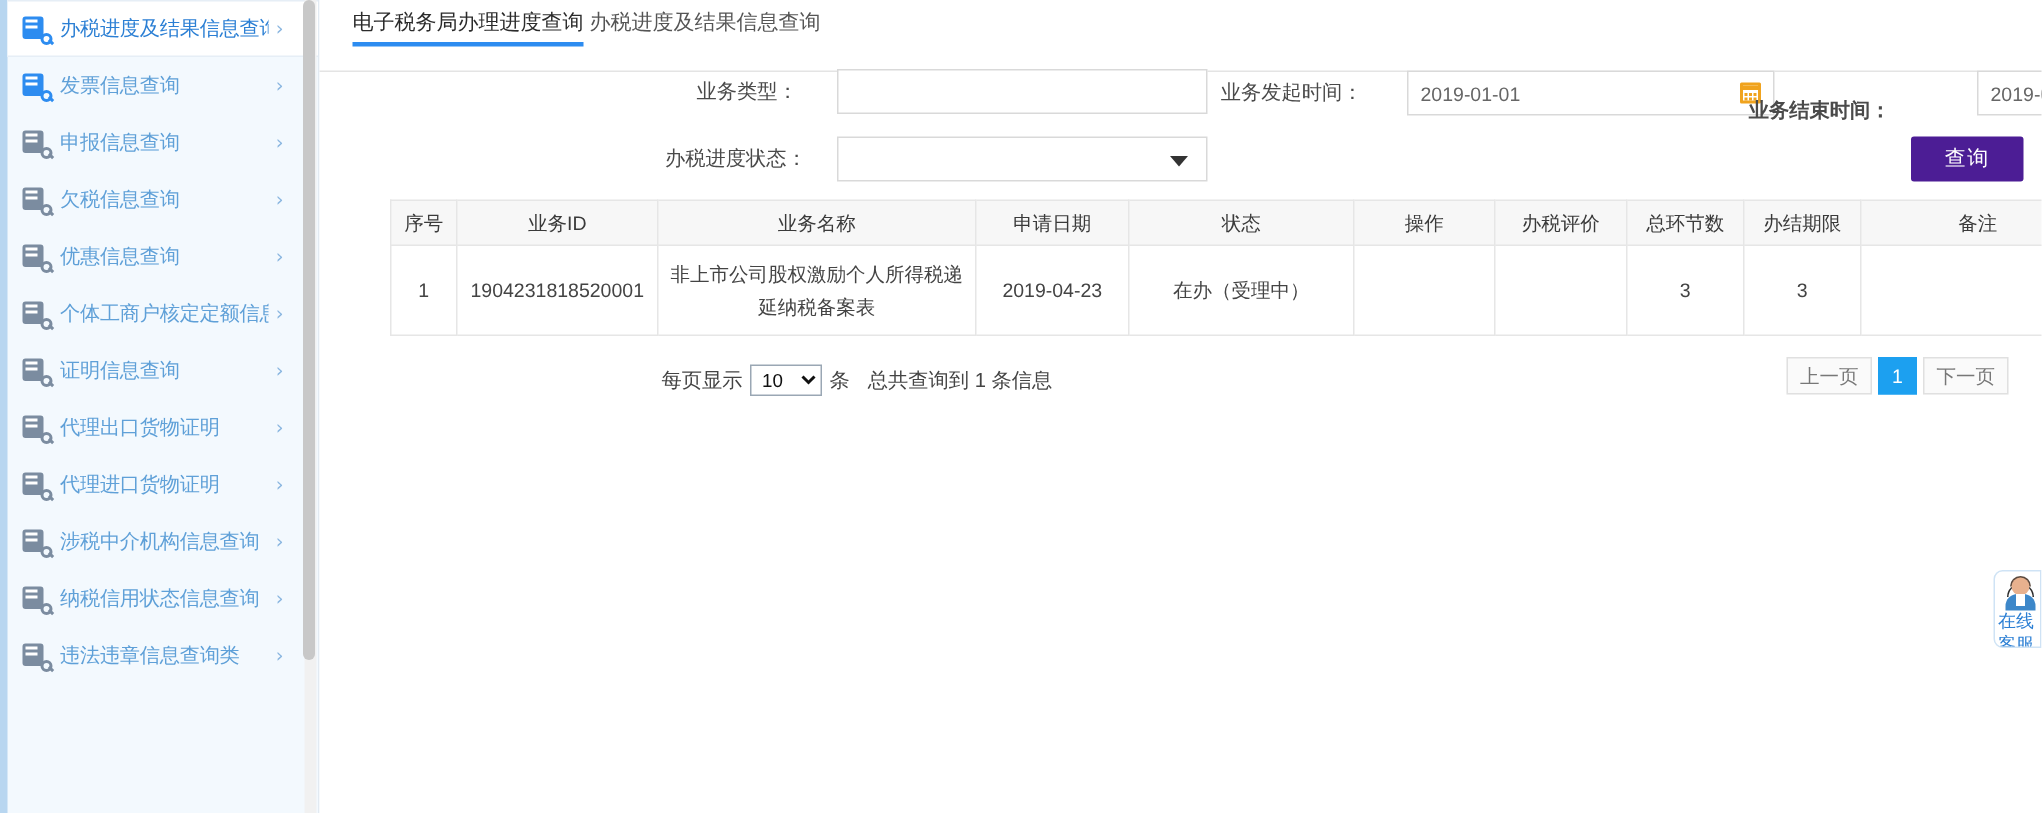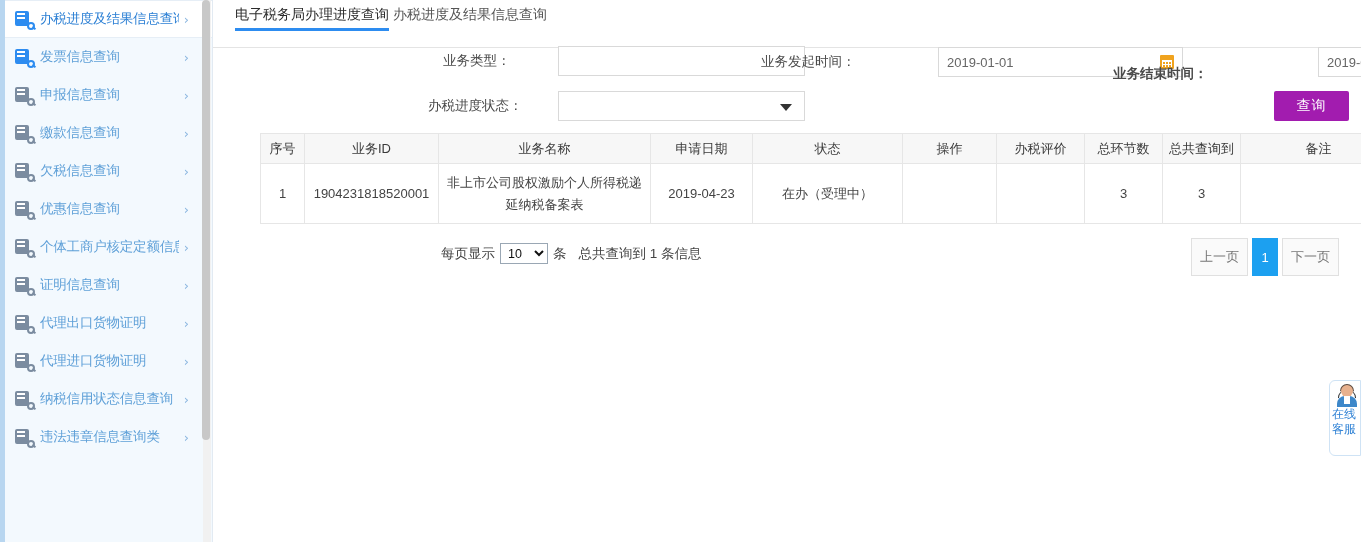--- a/index.html
+++ b/index.html
@@ -125,21 +125,21 @@
     content:""; position:absolute; left:0; right:0; bottom:-1px;
     height:3px; background:#2d8cf0;
   }
   #tab0 { left:22px; }
   #tab1 { left:180px; }
 
   
   .field-label {
     position:absolute;
     font-size:13.5px; color:#4a4a4a;
-    text-align:left;
+    text-align:center;
     line-height:30px;
   }
   .txtbox {
     position:absolute;
     border:1px solid #d9d9d9;
     background:#fff;
     height:30px;
     font-size:13px;
     color:#555;
     padding:0 8px;
@@ -179,21 +179,21 @@
   .sel-caret {
     position:absolute; right:12px; top:12px;
     width:0; height:0;
     border-left:6px solid transparent;
     border-right:6px solid transparent;
     border-top:7px solid #333;
   }
   #query-btn {
     position:absolute; left:1061px; top:91px;
     width:75px; height:30px;
-    background:#a21caf; color:#fff;
+    background:#4c1d95; color:#fff;
     border:none; border-radius:2px;
     font-size:14px; cursor:pointer;
     font-family:"Liberation Sans", sans-serif;
     letter-spacing:1px;
   }
 
   
   #tbl-wrap { position:absolute; left:7px; top:133px; width:1136px;padding-left:40px; }
   table.grid { border-collapse:collapse; width:1136px; table-layout:fixed; }
   table.grid th {
@@ -232,36 +232,36 @@
     font-family:"Liberation Sans", sans-serif;
     padding:0 2px 0 3px;
     background:#fff;
     color:#111;
   }
   #pager-right {
     position:absolute; right:22px; top:238px;
     display:flex; gap:4px;
   }
   .pg-btn {
-    min-width:40px; height:38px;
+    min-width:40px; height:25px;
     border:1px solid #e0e0e0;
     background:#fafafa;
     color:#777;
     font-size:13px;
     display:flex; align-items:center; justify-content:center;
     cursor:pointer;
     padding:0 8px;
   }
   .pg-btn.num { min-width:26px; padding:0; }
   .pg-btn.cur { background:#1ca0f0; border-color:#1ca0f0; color:#fff; }
 
   
   #cs-widget {
     position:absolute; right:0; top:380px;
-    width:32px; height:76px;
+    width:32px; height:52px;
     background:#fff;
     border:1px solid #cfe3f5;
     border-radius:6px 0 0 6px;
     overflow:hidden;
     cursor:pointer;
   }
   #cs-avatar {
     position:absolute; left:6px; top:4px;
     width:22px; height:22px;
   }
@@ -335,29 +335,20 @@
           </span>
           <span class="nav-label">申报信息查询</span>
           <span class="nav-chevron">›</span>
         </div>
         <div class="nav-item dim">
           <span class="nav-ico ico-grey">
             <span class="ico-box"></span>
             <span class="ico-lines"></span>
             <span class="ico-mag"></span>
           </span>
-          <span class="nav-label">缴款信息查询</span>
-          <span class="nav-chevron">›</span>
-        </div>
-        <div class="nav-item dim">
-          <span class="nav-ico ico-grey">
-            <span class="ico-box"></span>
-            <span class="ico-lines"></span>
-            <span class="ico-mag"></span>
-          </span>
           <span class="nav-label">欠税信息查询</span>
           <span class="nav-chevron">›</span>
         </div>
         <div class="nav-item dim">
           <span class="nav-ico ico-grey">
             <span class="ico-box"></span>
             <span class="ico-lines"></span>
             <span class="ico-mag"></span>
           </span>
           <span class="nav-label">优惠信息查询</span>
@@ -390,20 +381,29 @@
           <span class="nav-label">代理出口货物证明</span>
           <span class="nav-chevron">›</span>
         </div>
         <div class="nav-item dim">
           <span class="nav-ico ico-grey">
             <span class="ico-box"></span>
             <span class="ico-lines"></span>
             <span class="ico-mag"></span>
           </span>
           <span class="nav-label">代理进口货物证明</span>
+          <span class="nav-chevron">›</span>
+        </div>
+        <div class="nav-item dim">
+          <span class="nav-ico ico-grey">
+            <span class="ico-box"></span>
+            <span class="ico-lines"></span>
+            <span class="ico-mag"></span>
+          </span>
+          <span class="nav-label">涉税中介机构信息查询</span>
           <span class="nav-chevron">›</span>
         </div>
         <div class="nav-item dim">
           <span class="nav-ico ico-grey">
             <span class="ico-box"></span>
             <span class="ico-lines"></span>
             <span class="ico-mag"></span>
           </span>
           <span class="nav-label">纳税信用状态信息查询</span>
           <span class="nav-chevron">›</span>
@@ -465,21 +465,21 @@
         <thead>
             <tr id="thead-row">
               <th>序号</th>
               <th>业务ID</th>
               <th>业务名称</th>
               <th>申请日期</th>
               <th>状态</th>
               <th>操作</th>
               <th>办税评价</th>
               <th>总环节数</th>
-              <th>总共查询到</th>
+              <th>办结期限</th>
               <th>备注</th>
             </tr>
           </thead>
         <tbody id="tbody">
             <tr>
               <td>1</td>
               <td class="linkcell">1904231818520001</td>
               <td class="bizname">非上市公司股权激励个人所得税递延纳税备案表</td>
               <td>2019-04-23</td>
               <td class="linkcell">在办（受理中）</td>

